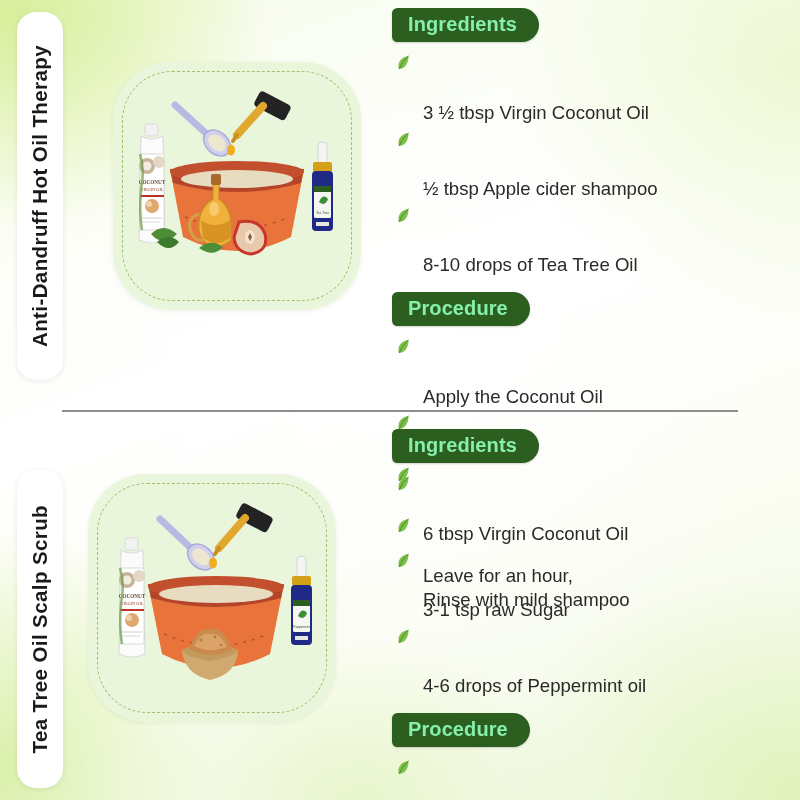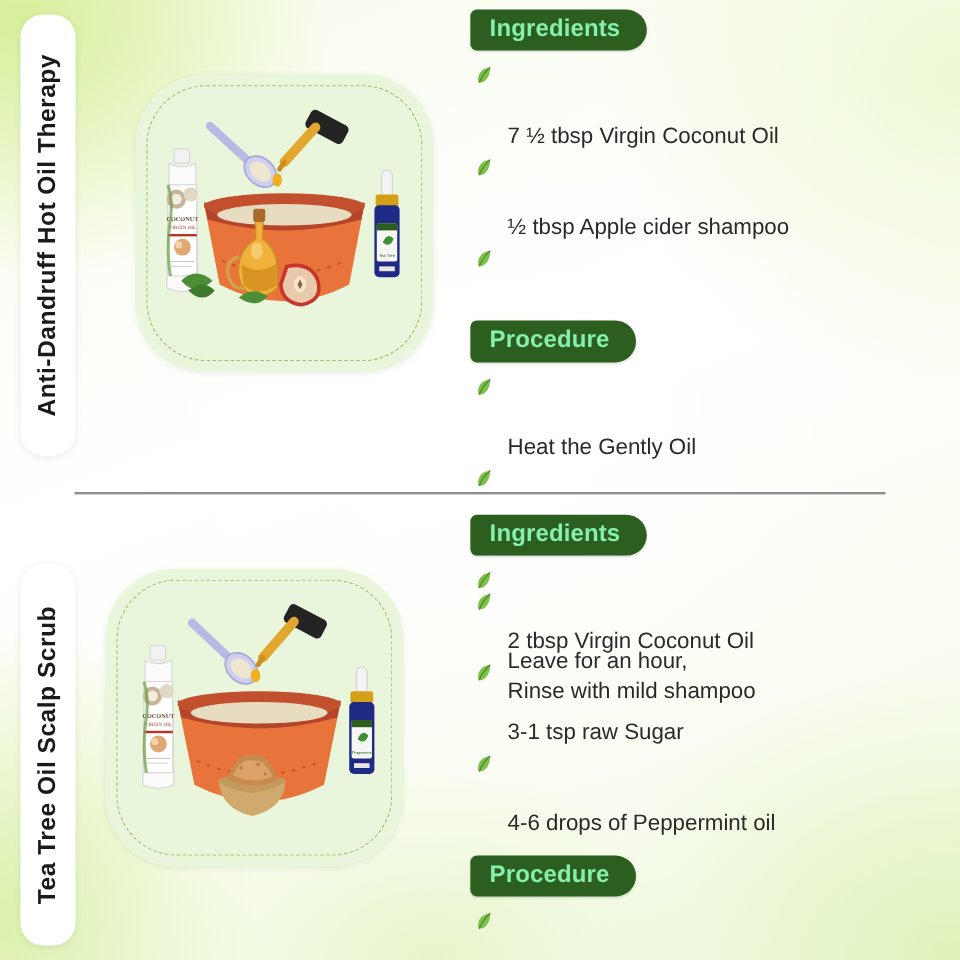--- a/index.html
+++ b/index.html
@@ -236,46 +236,47 @@
   </div>
 
   <div class="content">
     <span class="badge">Ingredients</span>
     <ul class="list">
       <li>
         <svg class="leaf-icon" viewBox="0 0 15 16">
             <path d="M12.5 1 C5 2 1.5 7 2.6 13.5 C6 15 12.5 11 12.5 1 Z" fill="#7cc04a"></path>
             <path d="M12.5 1 C8 5 5 9 3.4 14" stroke="#4d8a2a" stroke-width="1" fill="none"></path>
           </svg>
-        <span>7 ½ tbsp Virgin Coconut Oil</span>
+        <span>3 ½ tbsp Virgin Coconut Oil</span>
       </li>
       <li>
         <svg class="leaf-icon" viewBox="0 0 15 16">
             <path d="M12.5 1 C5 2 1.5 7 2.6 13.5 C6 15 12.5 11 12.5 1 Z" fill="#7cc04a"></path>
             <path d="M12.5 1 C8 5 5 9 3.4 14" stroke="#4d8a2a" stroke-width="1" fill="none"></path>
           </svg>
         <span>½ tbsp Apple cider shampoo</span>
       </li>
       <li>
         <svg class="leaf-icon" viewBox="0 0 15 16">
             <path d="M12.5 1 C5 2 1.5 7 2.6 13.5 C6 15 12.5 11 12.5 1 Z" fill="#7cc04a"></path>
             <path d="M12.5 1 C8 5 5 9 3.4 14" stroke="#4d8a2a" stroke-width="1" fill="none"></path>
           </svg>
+        <span>8-10 drops of Tea Tree Oil</span>
       </li>
     </ul>
 
     <div class="gap-proc"></div>
     <span class="badge">Procedure</span>
     <ul class="list">
       <li>
         <svg class="leaf-icon" viewBox="0 0 15 16">
             <path d="M12.5 1 C5 2 1.5 7 2.6 13.5 C6 15 12.5 11 12.5 1 Z" fill="#7cc04a"></path>
             <path d="M12.5 1 C8 5 5 9 3.4 14" stroke="#4d8a2a" stroke-width="1" fill="none"></path>
           </svg>
-        <span>Heat the Gently Oil</span>
+        <span>Apply the Coconut Oil</span>
       </li>
       <li>
         <svg class="leaf-icon" viewBox="0 0 15 16">
             <path d="M12.5 1 C5 2 1.5 7 2.6 13.5 C6 15 12.5 11 12.5 1 Z" fill="#7cc04a"></path>
             <path d="M12.5 1 C8 5 5 9 3.4 14" stroke="#4d8a2a" stroke-width="1" fill="none"></path>
           </svg>
       </li>
       <li>
         <svg class="leaf-icon" viewBox="0 0 15 16">
             <path d="M12.5 1 C5 2 1.5 7 2.6 13.5 C6 15 12.5 11 12.5 1 Z" fill="#7cc04a"></path>
@@ -370,21 +371,21 @@
   </div>
 
   <div class="content">
     <span class="badge">Ingredients</span>
     <ul class="list">
       <li>
         <svg class="leaf-icon" viewBox="0 0 15 16">
             <path d="M12.5 1 C5 2 1.5 7 2.6 13.5 C6 15 12.5 11 12.5 1 Z" fill="#7cc04a"></path>
             <path d="M12.5 1 C8 5 5 9 3.4 14" stroke="#4d8a2a" stroke-width="1" fill="none"></path>
           </svg>
-        <span>2 tbsp Virgin Coconut Oil</span>
+        <span>6 tbsp Virgin Coconut Oil</span>
       </li>
       <li>
         <svg class="leaf-icon" viewBox="0 0 15 16">
             <path d="M12.5 1 C5 2 1.5 7 2.6 13.5 C6 15 12.5 11 12.5 1 Z" fill="#7cc04a"></path>
             <path d="M12.5 1 C8 5 5 9 3.4 14" stroke="#4d8a2a" stroke-width="1" fill="none"></path>
           </svg>
         <span>3-1 tsp raw Sugar</span>
       </li>
       <li>
         <svg class="leaf-icon" viewBox="0 0 15 16">

